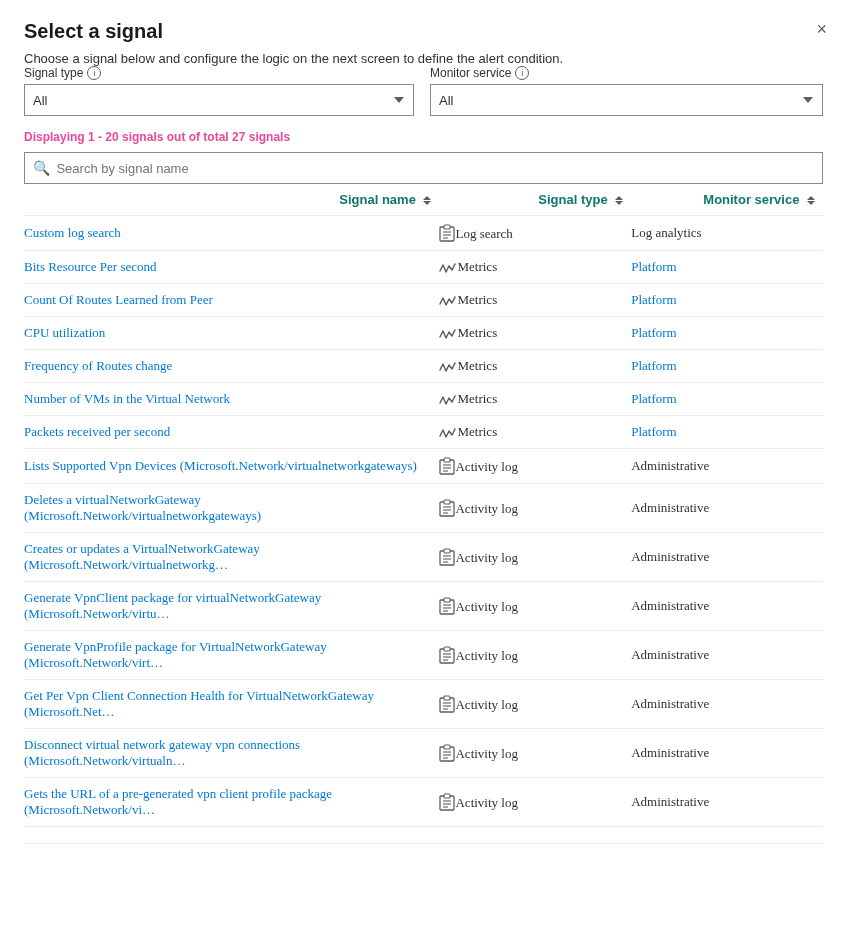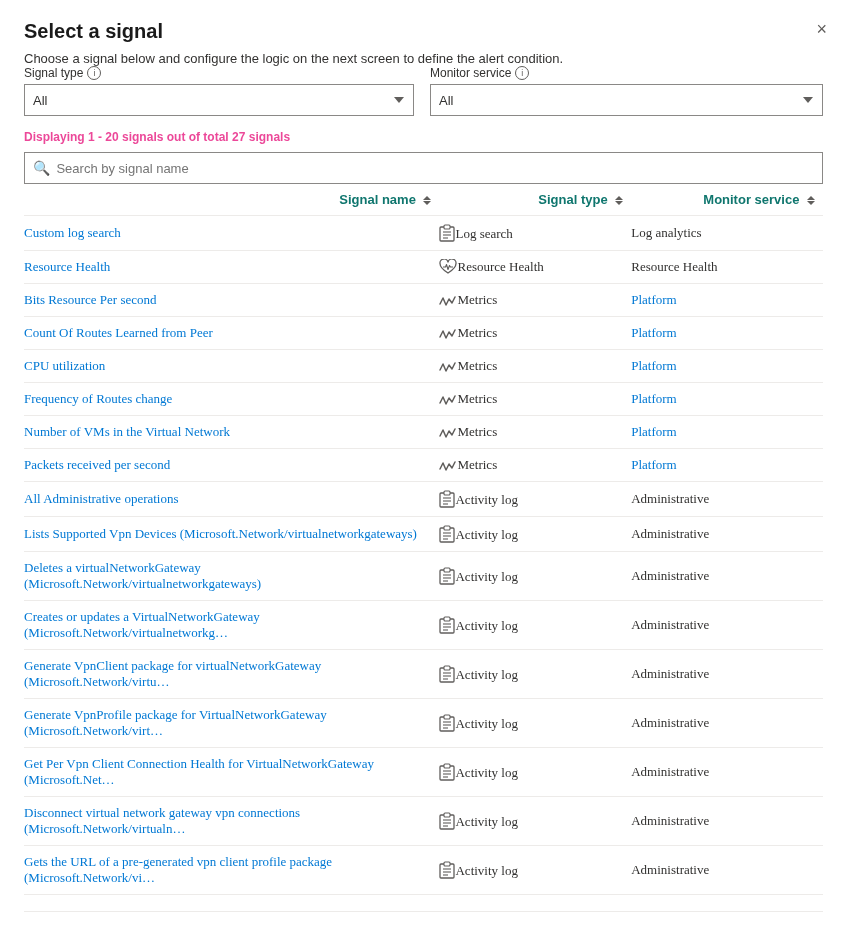--- a/index.html
+++ b/index.html
@@ -280,35 +280,20 @@
         <line x1="4" y1="11" x2="12" y2="11" stroke="#605e5c" stroke-width="1.1"></line>
         <line x1="4" y1="14" x2="9" y2="14" stroke="#605e5c" stroke-width="1.1"></line>
       </svg>
               </span>
               <span>Log search</span>
             </div>
           </td>
           <td><span>Log analytics</span></td>
         </tr>
         <tr>
-          <td class="signal-name-cell"><a href="#">Resource Health</a></td>
-          <td>
-            <div class="signal-type-cell">
-              <span class="type-icon">
-                <svg width="18" height="16" viewBox="0 0 18 16" fill="none" xmlns="http://www.w3.org/2000/svg">
-        <path d="M9 14 C9 14 1 9 1 4.5 A4 4 0 0 1 9 3.5 A4 4 0 0 1 17 4.5 C17 9 9 14 9 14Z" stroke="#605e5c" stroke-width="1.3" fill="none"></path>
-        <polyline points="4,8 6.5,8 7.5,5.5 9,10.5 10.5,6.5 11.5,8 14,8" stroke="#605e5c" stroke-width="1.1" fill="none" stroke-linejoin="round"></polyline>
-      </svg>
-              </span>
-              <span>Resource Health</span>
-            </div>
-          </td>
-          <td><span>Resource Health</span></td>
-        </tr>
-        <tr>
           <td class="signal-name-cell"><a href="#">Bits Resource Per second</a></td>
           <td>
             <div class="signal-type-cell">
               <span class="type-icon">
                 <svg width="18" height="14" viewBox="0 0 18 14" fill="none" xmlns="http://www.w3.org/2000/svg">
         <polyline points="1,10 4,4 7,11 10,5 13,9 16,3" stroke="#605e5c" stroke-width="1.5" fill="none" stroke-linejoin="round" stroke-linecap="round"></polyline>
       </svg>
               </span>
               <span>Metrics</span>
             </div>
@@ -377,38 +362,20 @@
             <div class="signal-type-cell">
               <span class="type-icon">
                 <svg width="18" height="14" viewBox="0 0 18 14" fill="none" xmlns="http://www.w3.org/2000/svg">
         <polyline points="1,10 4,4 7,11 10,5 13,9 16,3" stroke="#605e5c" stroke-width="1.5" fill="none" stroke-linejoin="round" stroke-linecap="round"></polyline>
       </svg>
               </span>
               <span>Metrics</span>
             </div>
           </td>
           <td><span class="monitor-cell">Platform</span></td>
-        </tr>
-        <tr>
-          <td class="signal-name-cell"><a href="#">All Administrative operations</a></td>
-          <td>
-            <div class="signal-type-cell">
-              <span class="type-icon">
-                <svg width="16" height="18" viewBox="0 0 16 18" fill="none" xmlns="http://www.w3.org/2000/svg">
-        <rect x="1" y="3" width="14" height="14" rx="1" stroke="#605e5c" stroke-width="1.3" fill="none"></rect>
-        <rect x="5" y="1" width="6" height="4" rx="1" stroke="#605e5c" stroke-width="1.1" fill="white"></rect>
-        <line x1="4" y1="8" x2="12" y2="8" stroke="#605e5c" stroke-width="1.1"></line>
-        <line x1="4" y1="11" x2="12" y2="11" stroke="#605e5c" stroke-width="1.1"></line>
-        <line x1="4" y1="14" x2="9" y2="14" stroke="#605e5c" stroke-width="1.1"></line>
-      </svg>
-              </span>
-              <span>Activity log</span>
-            </div>
-          </td>
-          <td><span>Administrative</span></td>
         </tr>
         <tr>
           <td class="signal-name-cell"><a href="#">Lists Supported Vpn Devices (Microsoft.Network/virtualnetworkgateways)</a></td>
           <td>
             <div class="signal-type-cell">
               <span class="type-icon">
                 <svg width="16" height="18" viewBox="0 0 16 18" fill="none" xmlns="http://www.w3.org/2000/svg">
         <rect x="1" y="3" width="14" height="14" rx="1" stroke="#605e5c" stroke-width="1.3" fill="none"></rect>
         <rect x="5" y="1" width="6" height="4" rx="1" stroke="#605e5c" stroke-width="1.1" fill="white"></rect>
         <line x1="4" y1="8" x2="12" y2="8" stroke="#605e5c" stroke-width="1.1"></line>

